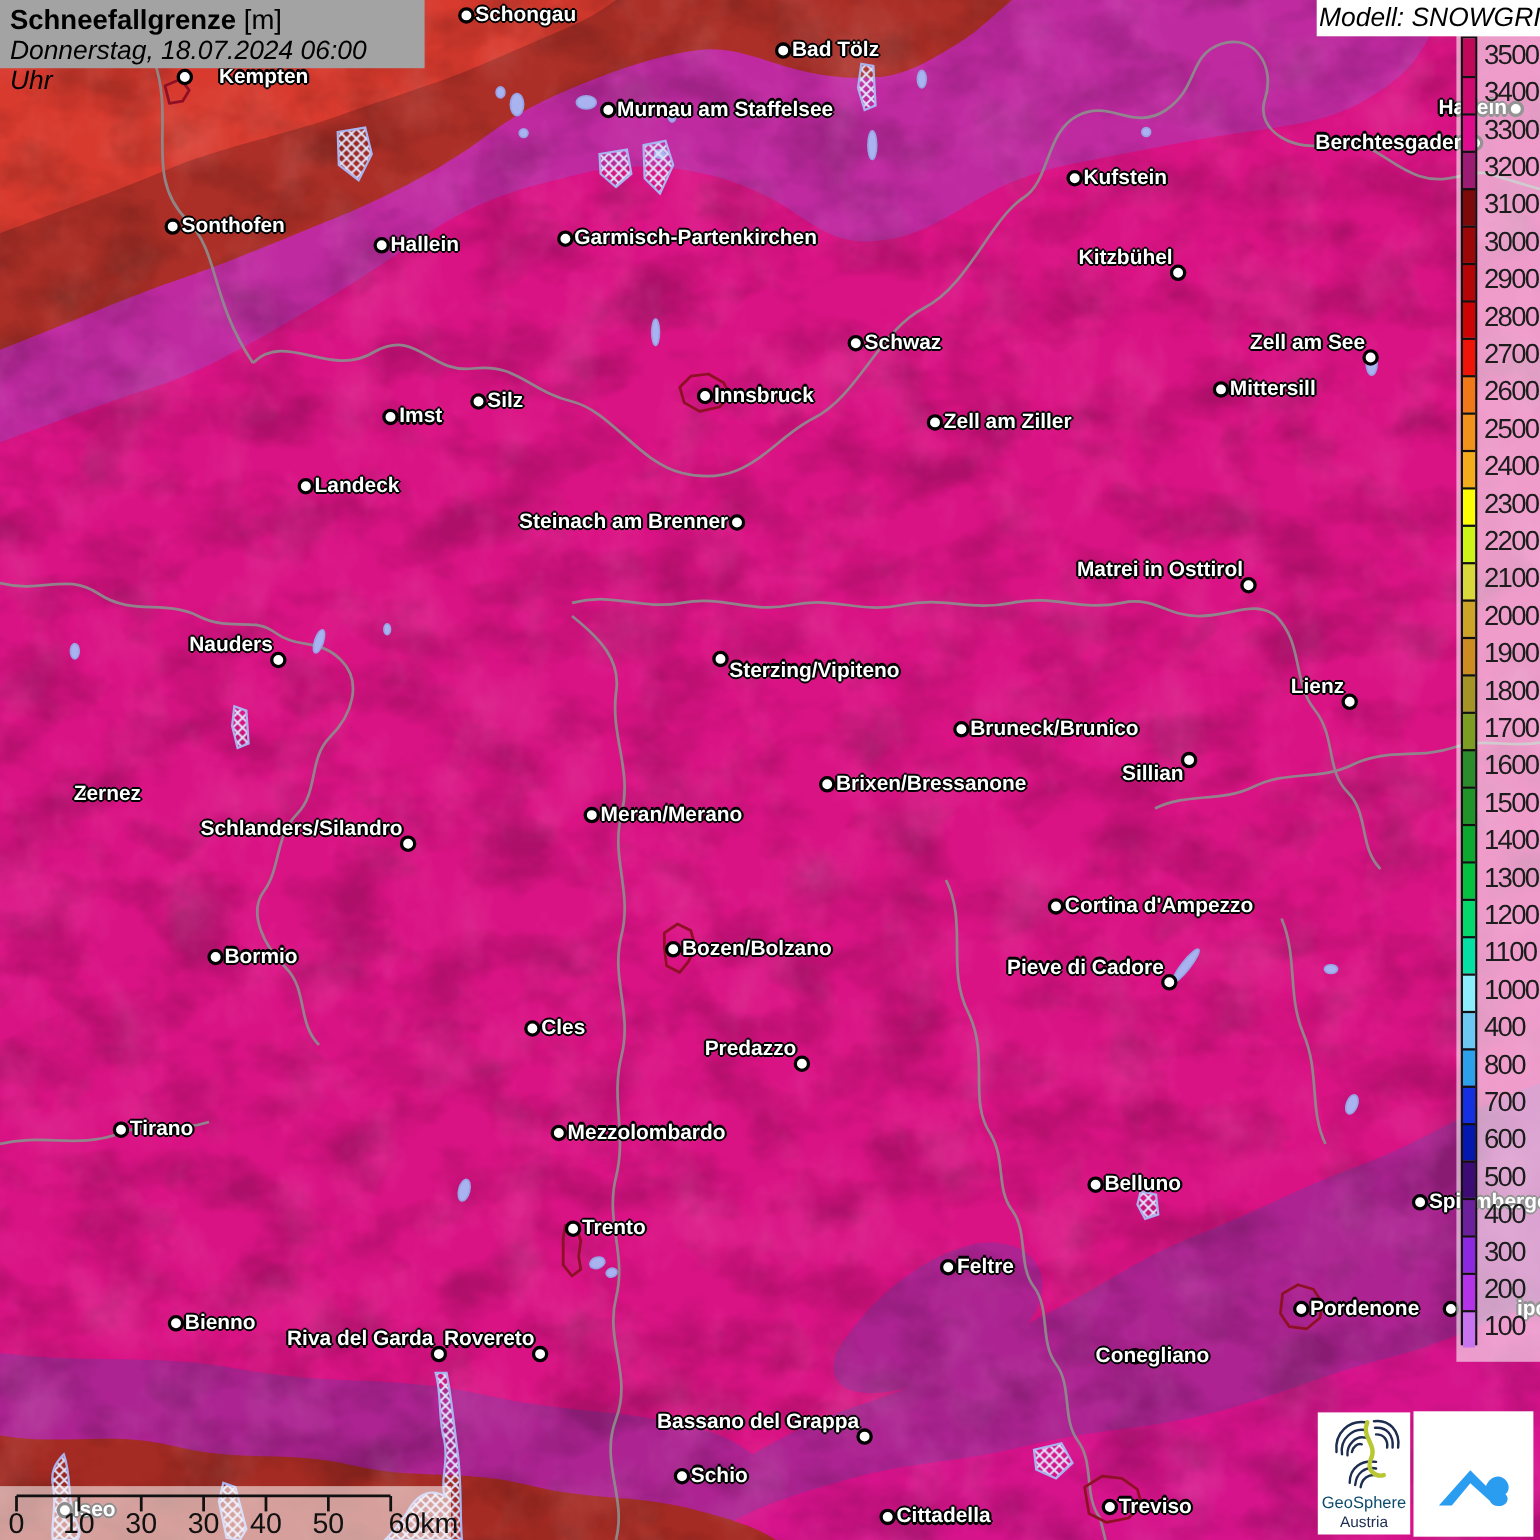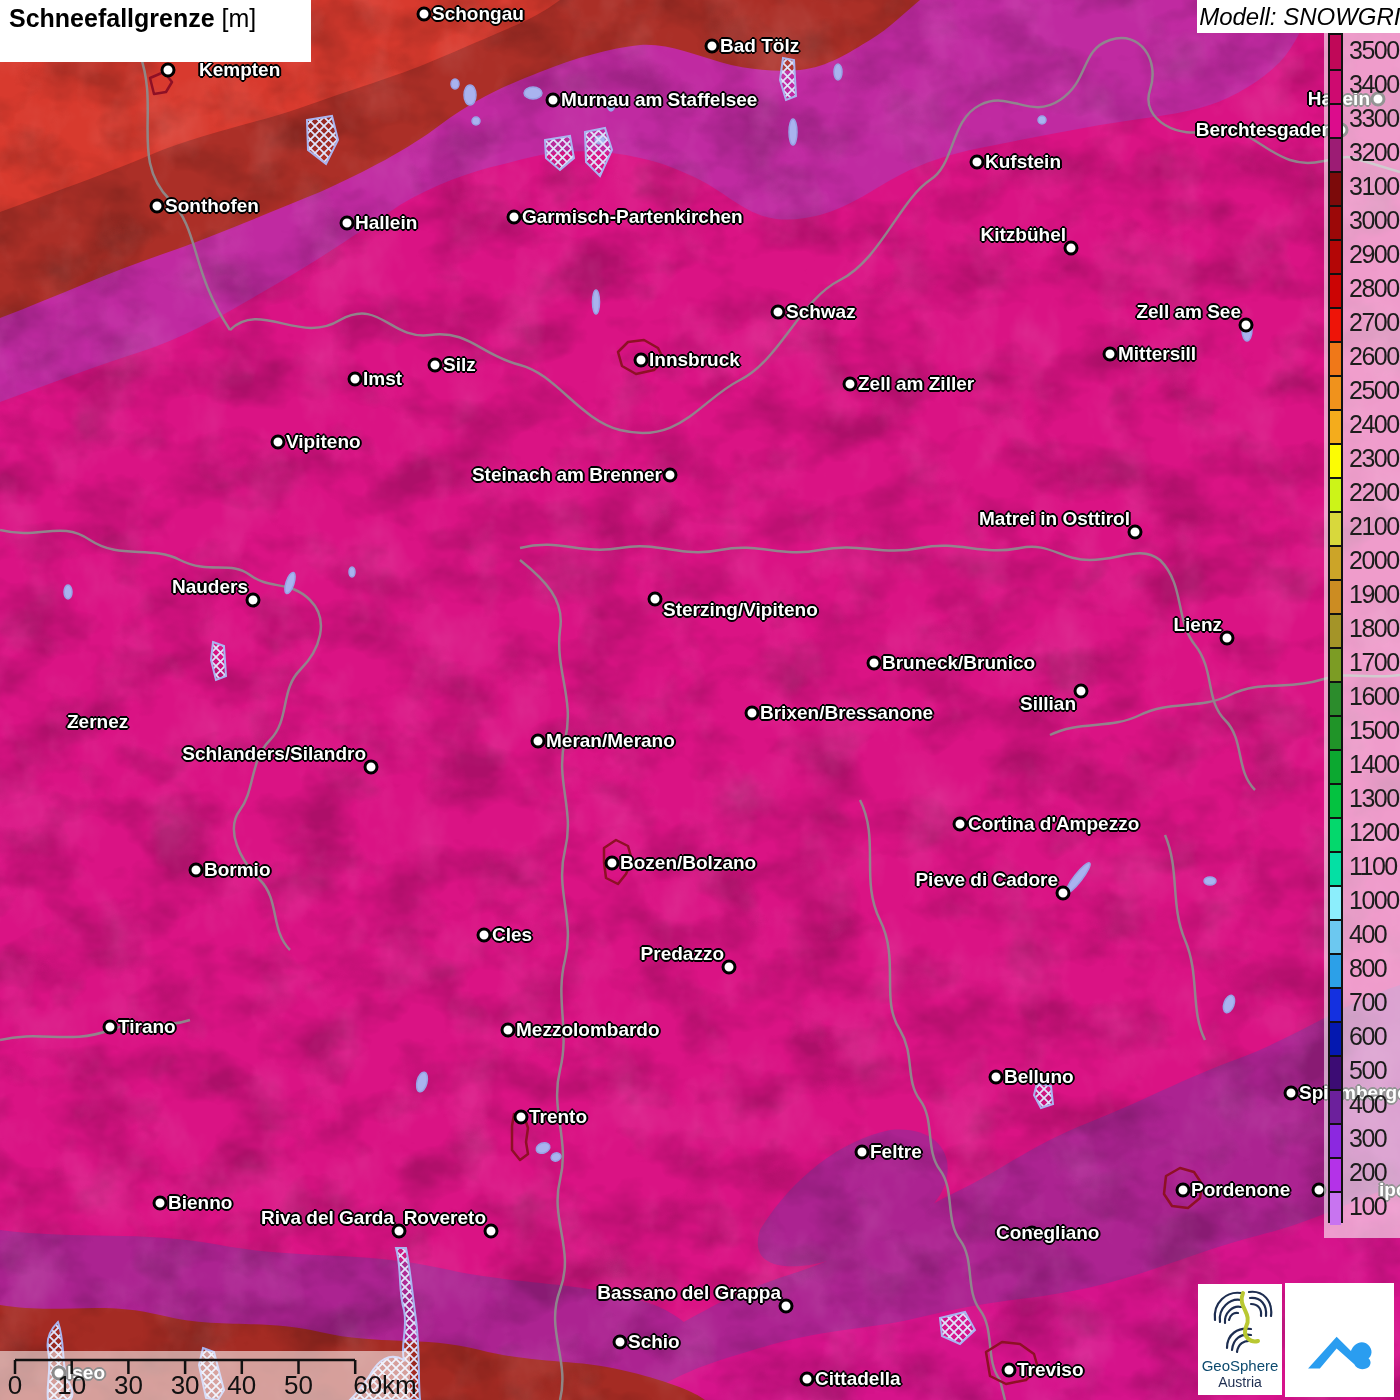--- a/index.html
+++ b/index.html
@@ -22,21 +22,21 @@
   .lseg{width:100%;box-sizing:border-box;}
   .lseg + .lseg{border-top:2px solid #111;}
   .llab{position:absolute;left:25px;width:50px;height:26px;font-size:25px;color:#1c1c1c;
         letter-spacing:-1.5px;line-height:26px;}
   
   #scalebar{position:absolute;left:0;top:1351px;width:410px;height:49px;
           background:rgba(255,255,255,0.55);z-index:12;}
   .stick{position:absolute;width:40px;margin-left:-20px;text-align:center;top:19px;
           font-size:26px;color:#111;}
   
-  #title-box{position:absolute;left:0;top:0;width:311px;height:62px;background:#ffffff;
+  #title-box{position:absolute;left:0;top:0;width:386px;height:62px;background:#a3a3a3;
           z-index:20;box-sizing:border-box;padding:4px 9px;}
   #title-line1{font-size:25px;color:#000;line-height:29px;}
   #title-line1 b{font-weight:bold;}
   #title-line2{font-size:24px;font-style:italic;color:#000;line-height:27px;}
   #model-box{position:absolute;left:1177px;top:0;width:223px;height:33px;background:#fff;
           z-index:20;font-size:24px;font-style:italic;color:#000;text-align:center;
           line-height:33px;margin-left:20px;}
   
   #logo-geosphere{position:absolute;left:1198px;top:1284px;width:84px;height:111px;
           background:#fff;z-index:20;text-align:center;}
@@ -206,21 +206,21 @@
       <div class="clabel" style="left: 649px; top: 360px; transform: translate(0px, -50%);">Innsbruck</div>
       <div class="cdot" style="left: 1110px; top: 354px;"></div>
       <div class="clabel" style="left: 1118px; top: 354px; transform: translate(0px, -50%);">Mittersill</div>
       <div class="cdot" style="left: 435px; top: 365px;"></div>
       <div class="clabel" style="left: 443px; top: 365px; transform: translate(0px, -50%);">Silz</div>
       <div class="cdot" style="left: 355px; top: 379px;"></div>
       <div class="clabel" style="left: 363px; top: 379px; transform: translate(0px, -50%);">Imst</div>
       <div class="cdot" style="left: 850px; top: 384px;"></div>
       <div class="clabel" style="left: 858px; top: 384px; transform: translate(0px, -50%);">Zell am Ziller</div>
       <div class="cdot" style="left: 278px; top: 442px;"></div>
-      <div class="clabel" style="left: 286px; top: 442px; transform: translate(0px, -50%);">Vipiteno</div>
+      <div class="clabel" style="left: 286px; top: 442px; transform: translate(0px, -50%);">Landeck</div>
       <div class="cdot" style="left: 670px; top: 475px;"></div>
       <div class="clabel" style="left: 662px; top: 475px; transform: translate(-100%, -50%);">Steinach am Brenner</div>
       <div class="cdot" style="left: 1135px; top: 532px;"></div>
       <div class="clabel" style="left: 1130px; top: 519px; transform: translate(-100%, -50%);">Matrei in Osttirol</div>
       <div class="cdot" style="left: 253px; top: 600px;"></div>
       <div class="clabel" style="left: 248px; top: 587px; transform: translate(-100%, -50%);">Nauders</div>
       <div class="cdot" style="left: 655px; top: 599px;"></div>
       <div class="clabel" style="left: 663px; top: 610px; transform: translate(0px, -50%);">Sterzing/Vipiteno</div>
       <div class="cdot" style="left: 1227px; top: 638px;"></div>
       <div class="clabel" style="left: 1222px; top: 625px; transform: translate(-100%, -50%);">Lienz</div>
@@ -383,20 +383,21 @@
         <div class="stick" style="left: 298.5px;">50</div>
         <div class="stick" style="left: 373.2px;">60km</div>
       </div>
   </div>
 
   <div id="title-box">
     <div id="title-line1">
       <b>Schneefallgrenze</b>
       <span>[m]</span>
     </div>
+    <div id="title-line2">Donnerstag, 18.07.2024 06:00 Uhr</div>
   </div>
 
   <div id="model-box">Modell: SNOWGRID</div>
 
   <div id="logo-geosphere">
     <svg width="74" height="72" viewBox="0 0 74 72">
       <g fill="none" stroke="#1d2d50" stroke-width="2.2" stroke-linecap="round">
         <path d="M12,36 C10,18 24,7 38,9"></path>
         <path d="M17,38 C15,24 27,14 38,16"></path>
         <path d="M22,39 C21,29 30,21 38,23"></path>

